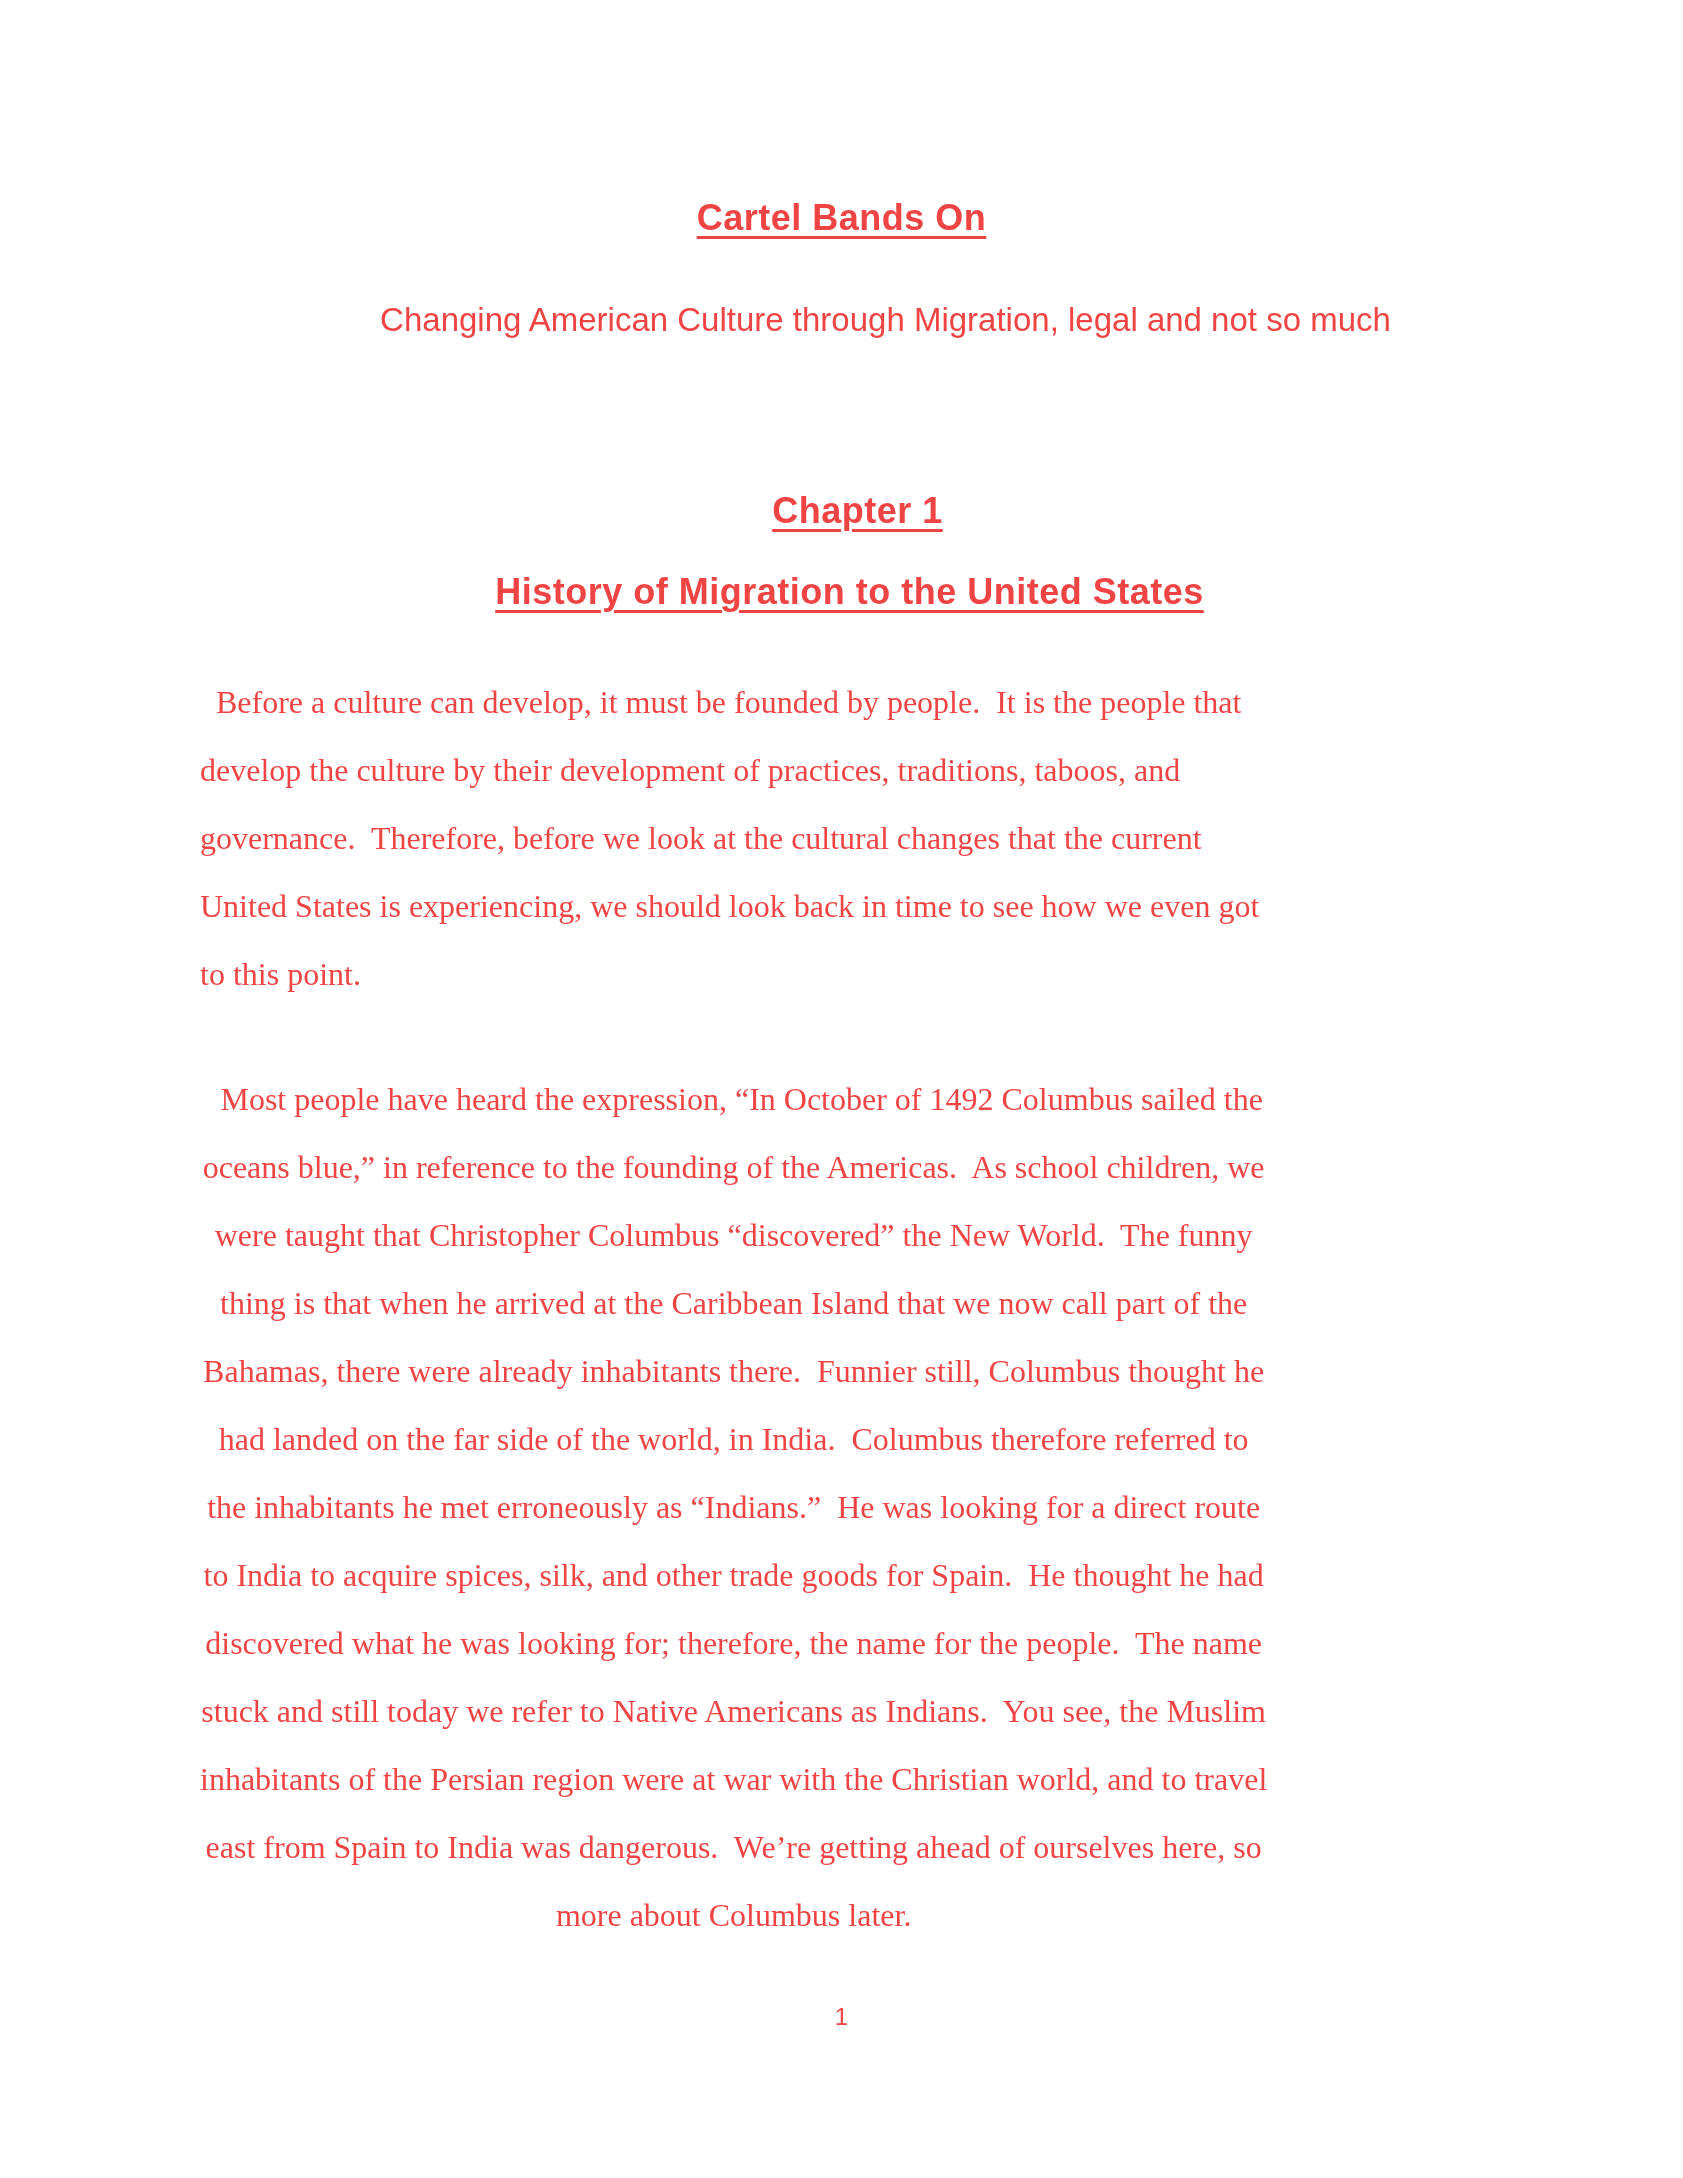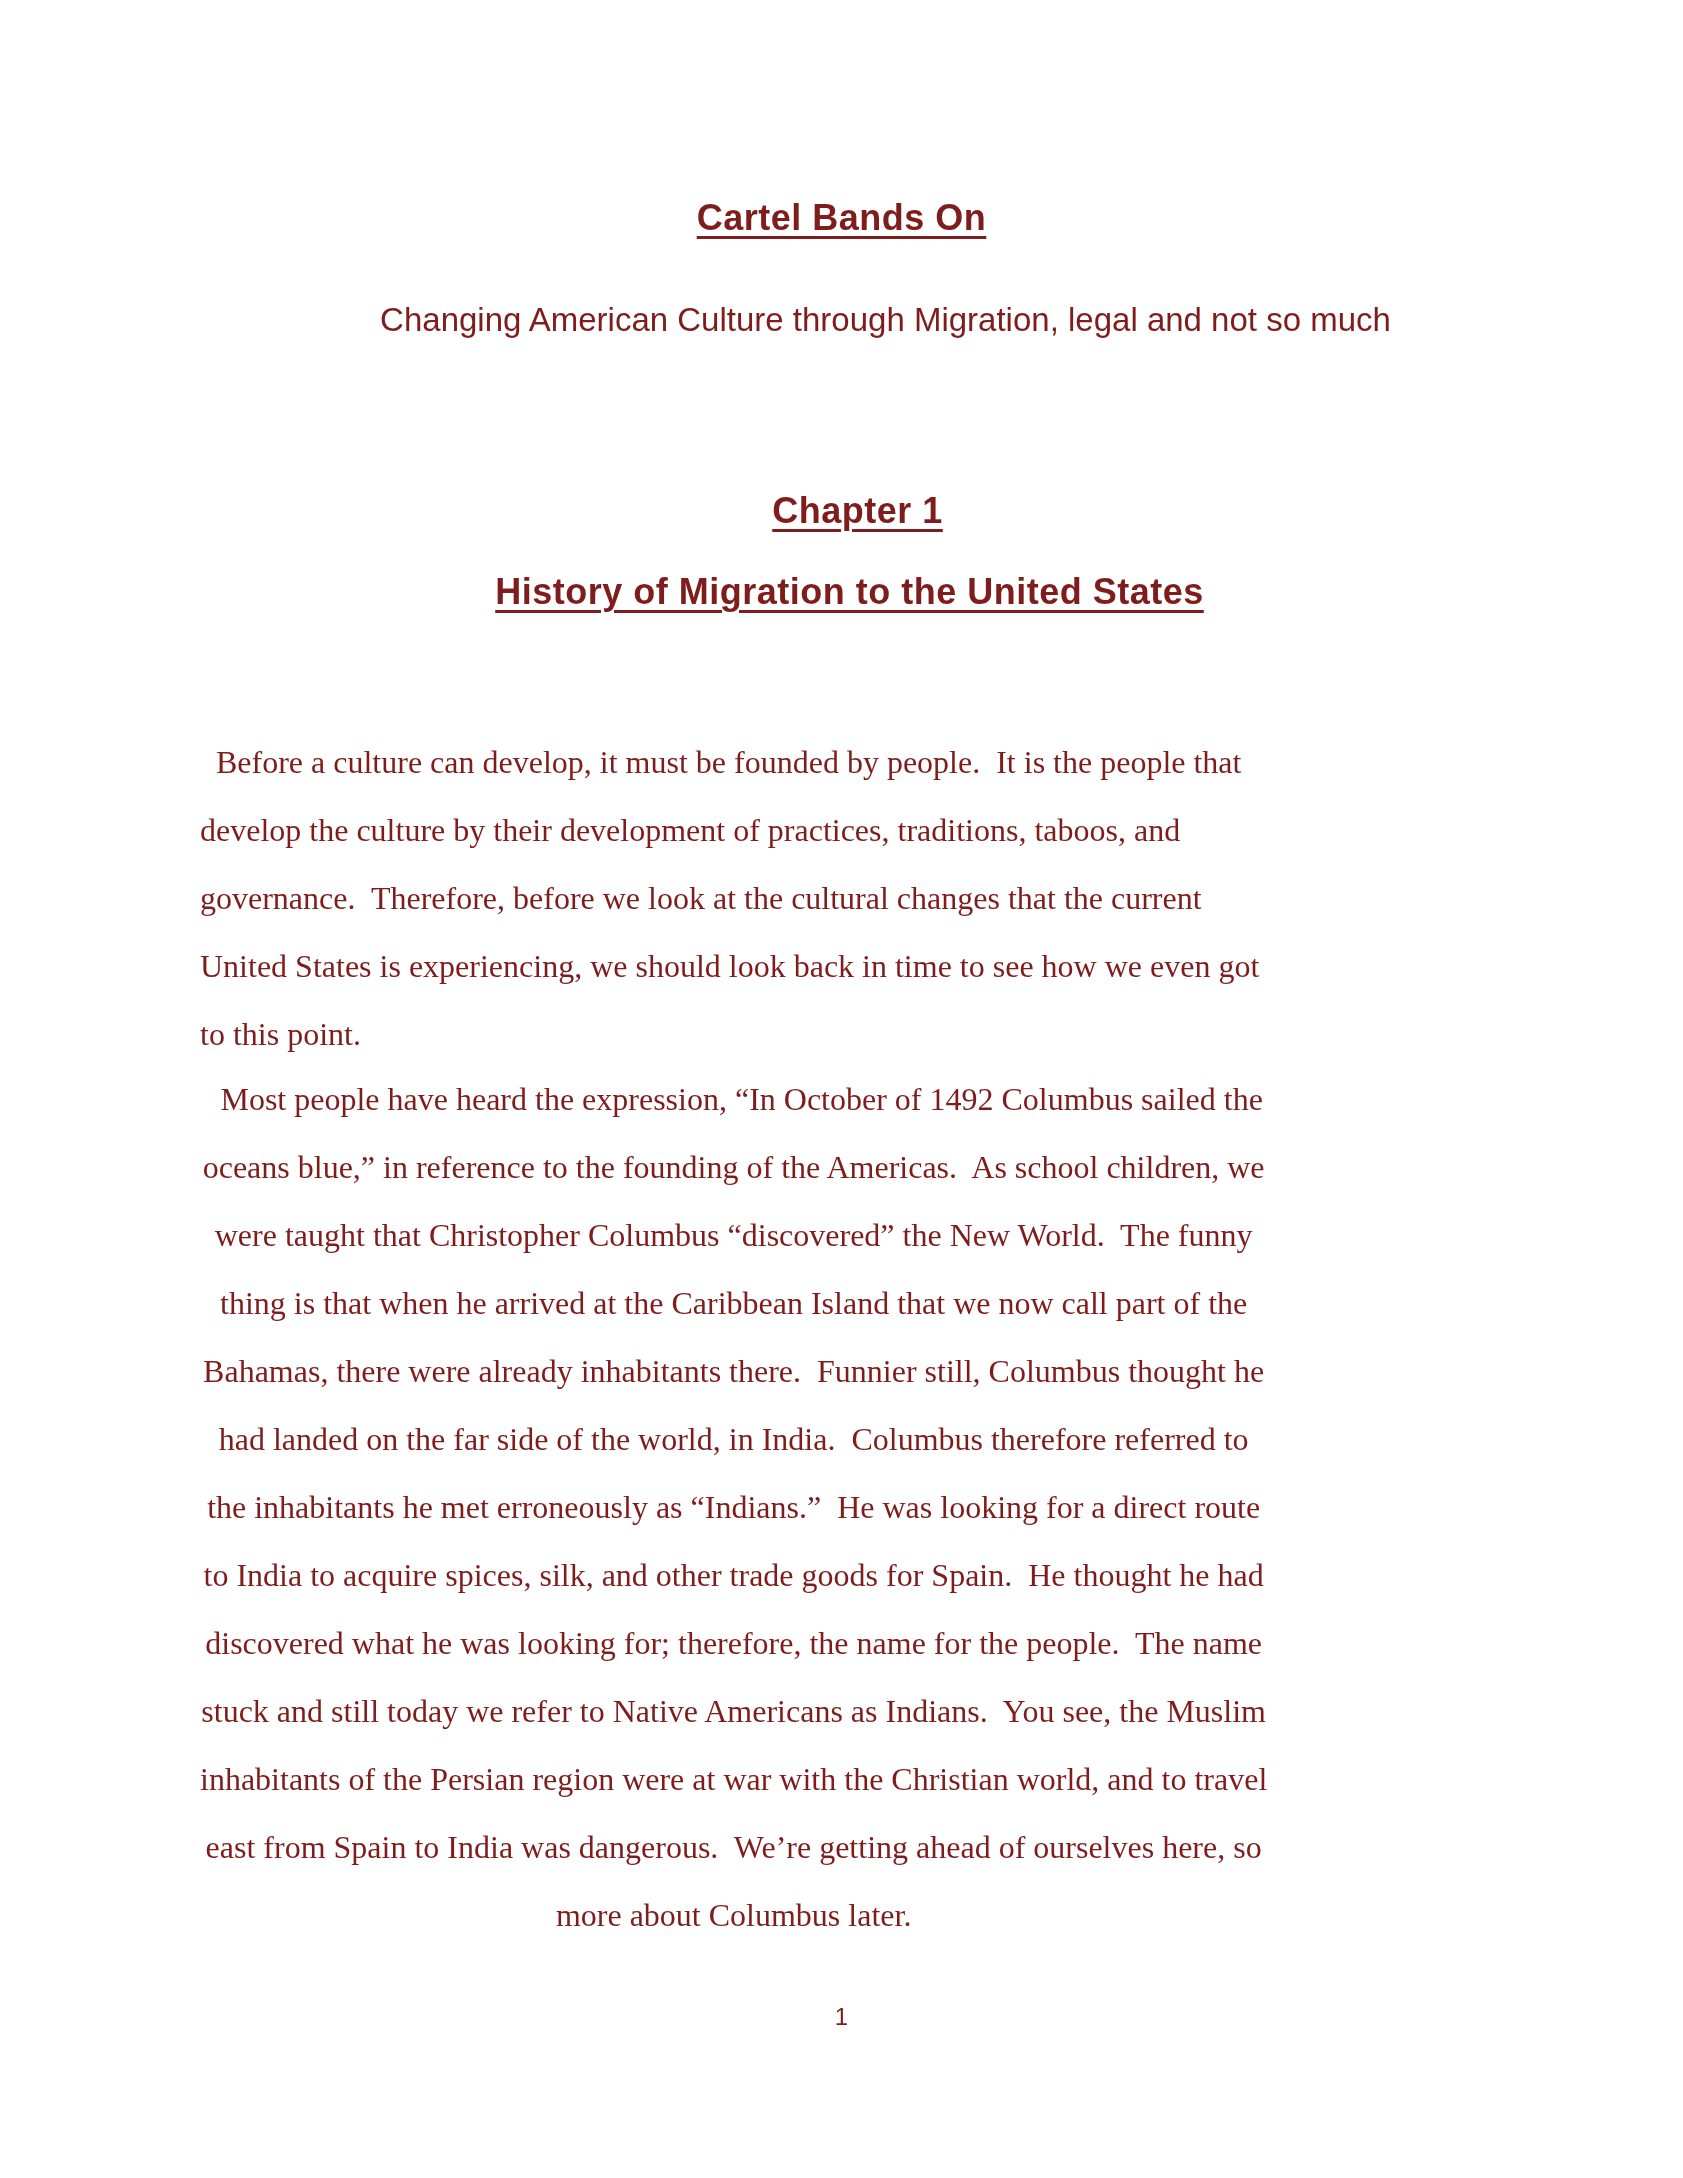--- a/index.html
+++ b/index.html
@@ -1,21 +1,21 @@
 <!DOCTYPE html>
 <html><head>
 <meta charset="utf-8">
 <style>
   html, body { margin: 0; padding: 0; background: #ffffff; }
   .page {
     position: relative;
     width: 1683px;
     height: 2178px;
     background: #ffffff;
-    color: #7f1d1d;
+    color: #ef4444;
     overflow: hidden;
   }
   .doc-title {
     position: absolute;
     top: 196px;
     left: 0;
     width: 100%;
     margin: 0;
     text-align: center;
     font-family: "Liberation Sans", sans-serif;
@@ -76,21 +76,21 @@
   .body-para {
     position: absolute;
     left: 200px;
     margin: 0;
     font-family: "Liberation Serif", serif;
     font-size: 32px;
     font-weight: 400;
     line-height: 68px;
     white-space: pre;       
   }
-  .para-1 { top: 728px; }
+  .para-1 { top: 668px; }
   .para-2 { top: 1065px; text-align: center; }
   .page-number {
     position: absolute;
     top: 2002px;
     left: 0;
     width: 100%;
     text-align: center;
     font-family: "Liberation Sans", sans-serif;
     font-size: 24px;
     font-weight: 400;

